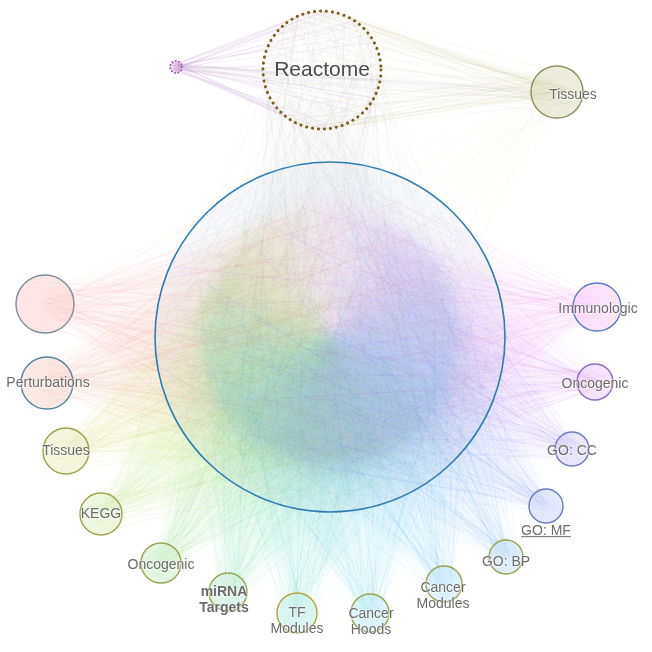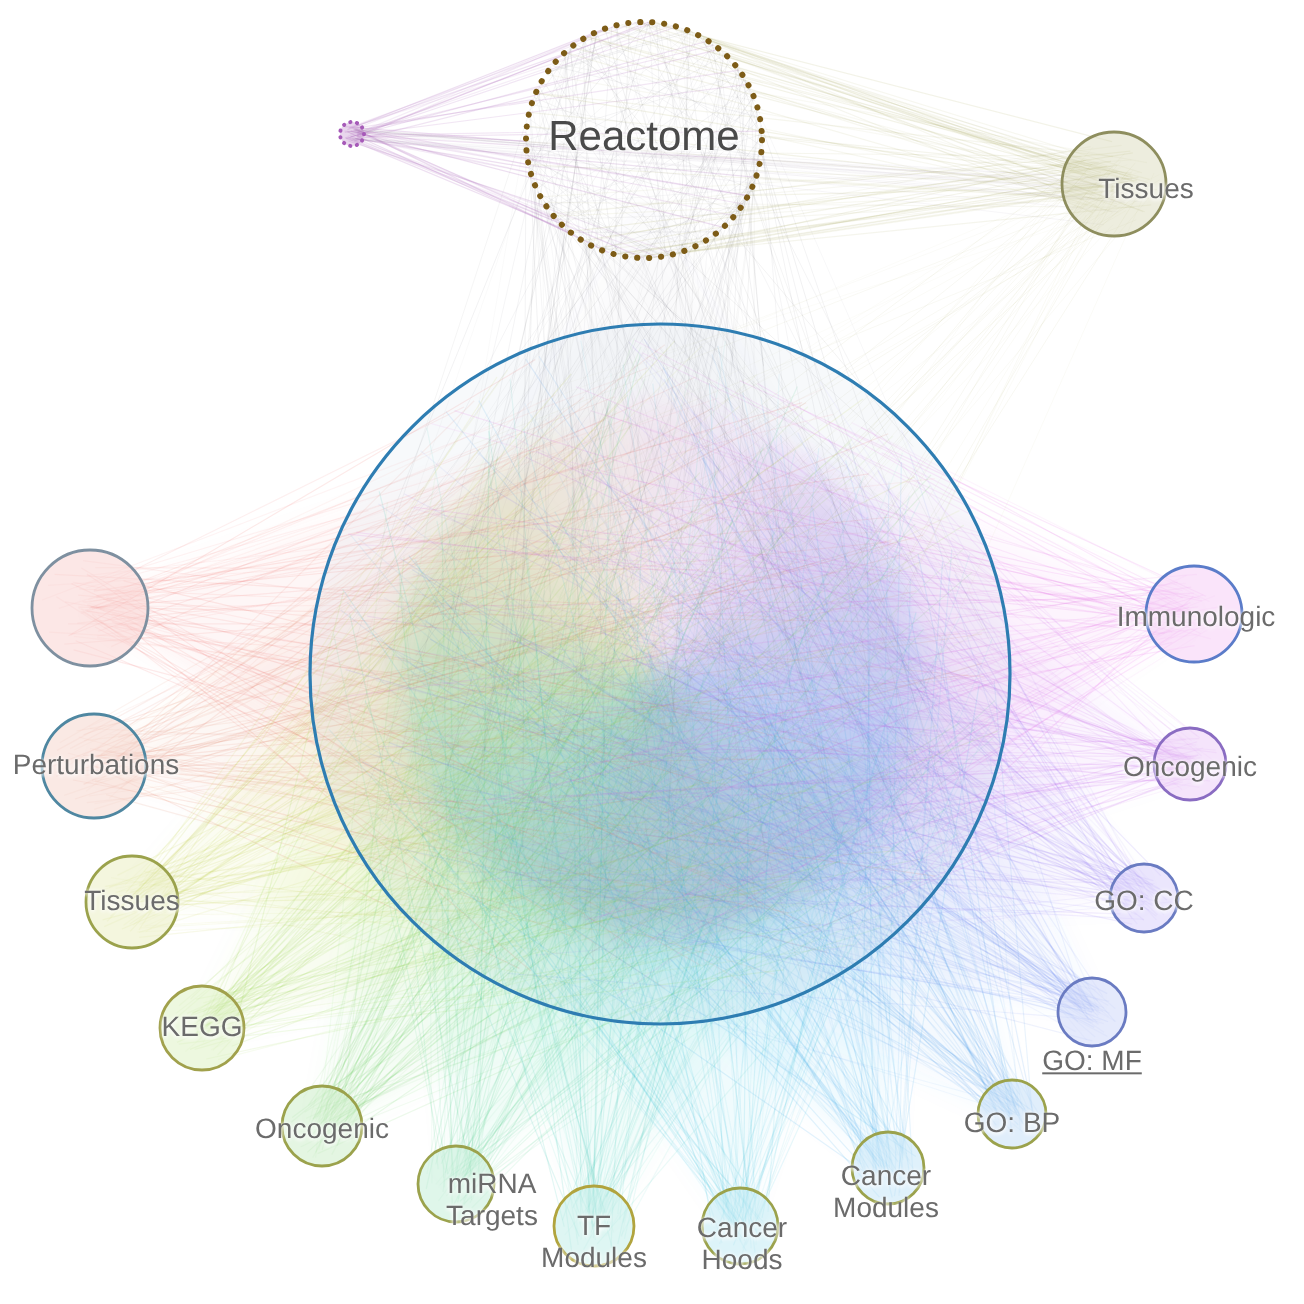--- a/index.html
+++ b/index.html
@@ -1554,21 +1554,21 @@
         <circle cx="176" cy="67" r="6" fill="#a65ab8" fill-opacity="0.25" stroke="#a65ab8" stroke-width="2" stroke-dasharray="0.1 3.3" stroke-linecap="round"></circle>
       </g>
     </svg>
   <div id="labels">
       <div class="lbl lbl-diseases" style="left: 322px; top: 69px;">Reactome</div>
       <div class="lbl" style="left: 560px; top: 95px; margin-left: 13px;">Tissues</div>
       <div class="lbl" style="left: 48px; top: 383px;">Perturbations</div>
       <div class="lbl" style="left: 66px; top: 451px;">Tissues</div>
       <div class="lbl" style="left: 101px; top: 514px;">KEGG</div>
       <div class="lbl" style="left: 161px; top: 565px;">Oncogenic</div>
-      <div class="lbl" style="left: 246px; top: 600px;">miRNA
+      <div class="lbl" style="left: 224px; top: 600px; font-weight: bold;">miRNA
 Targets</div>
       <div class="lbl" style="left: 297px; top: 621px;">TF
 Modules</div>
       <div class="lbl" style="left: 371px; top: 622px;">Cancer
 Hoods</div>
       <div class="lbl" style="left: 443px; top: 596px;">Cancer
 Modules</div>
       <div class="lbl" style="left: 506px; top: 562px;">GO: BP</div>
       <div class="lbl" style="left: 546px; top: 531px; text-decoration: underline;">GO: MF</div>
       <div class="lbl" style="left: 572px; top: 451px;">GO: CC</div>

